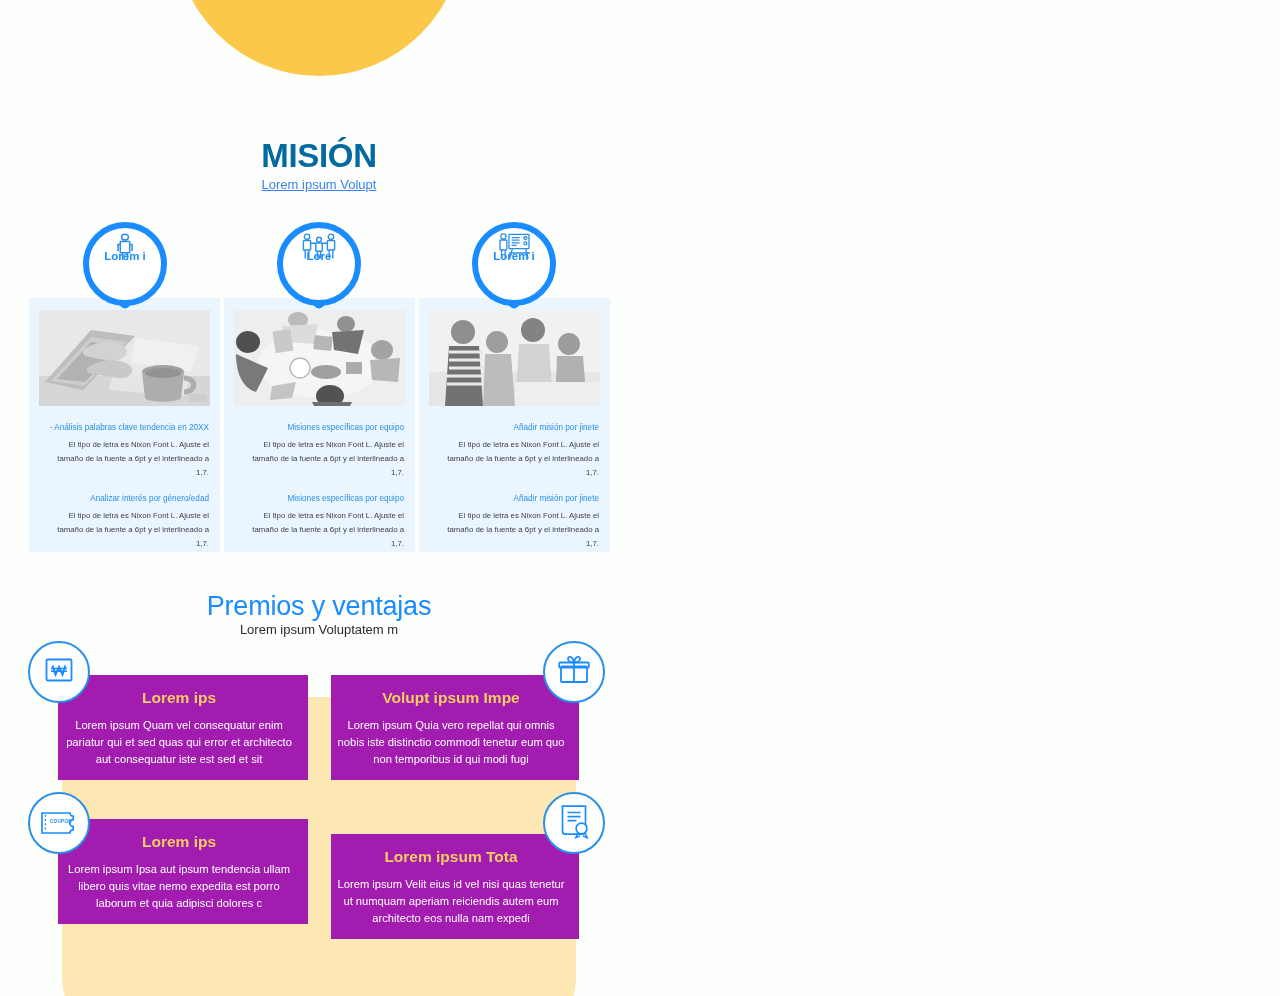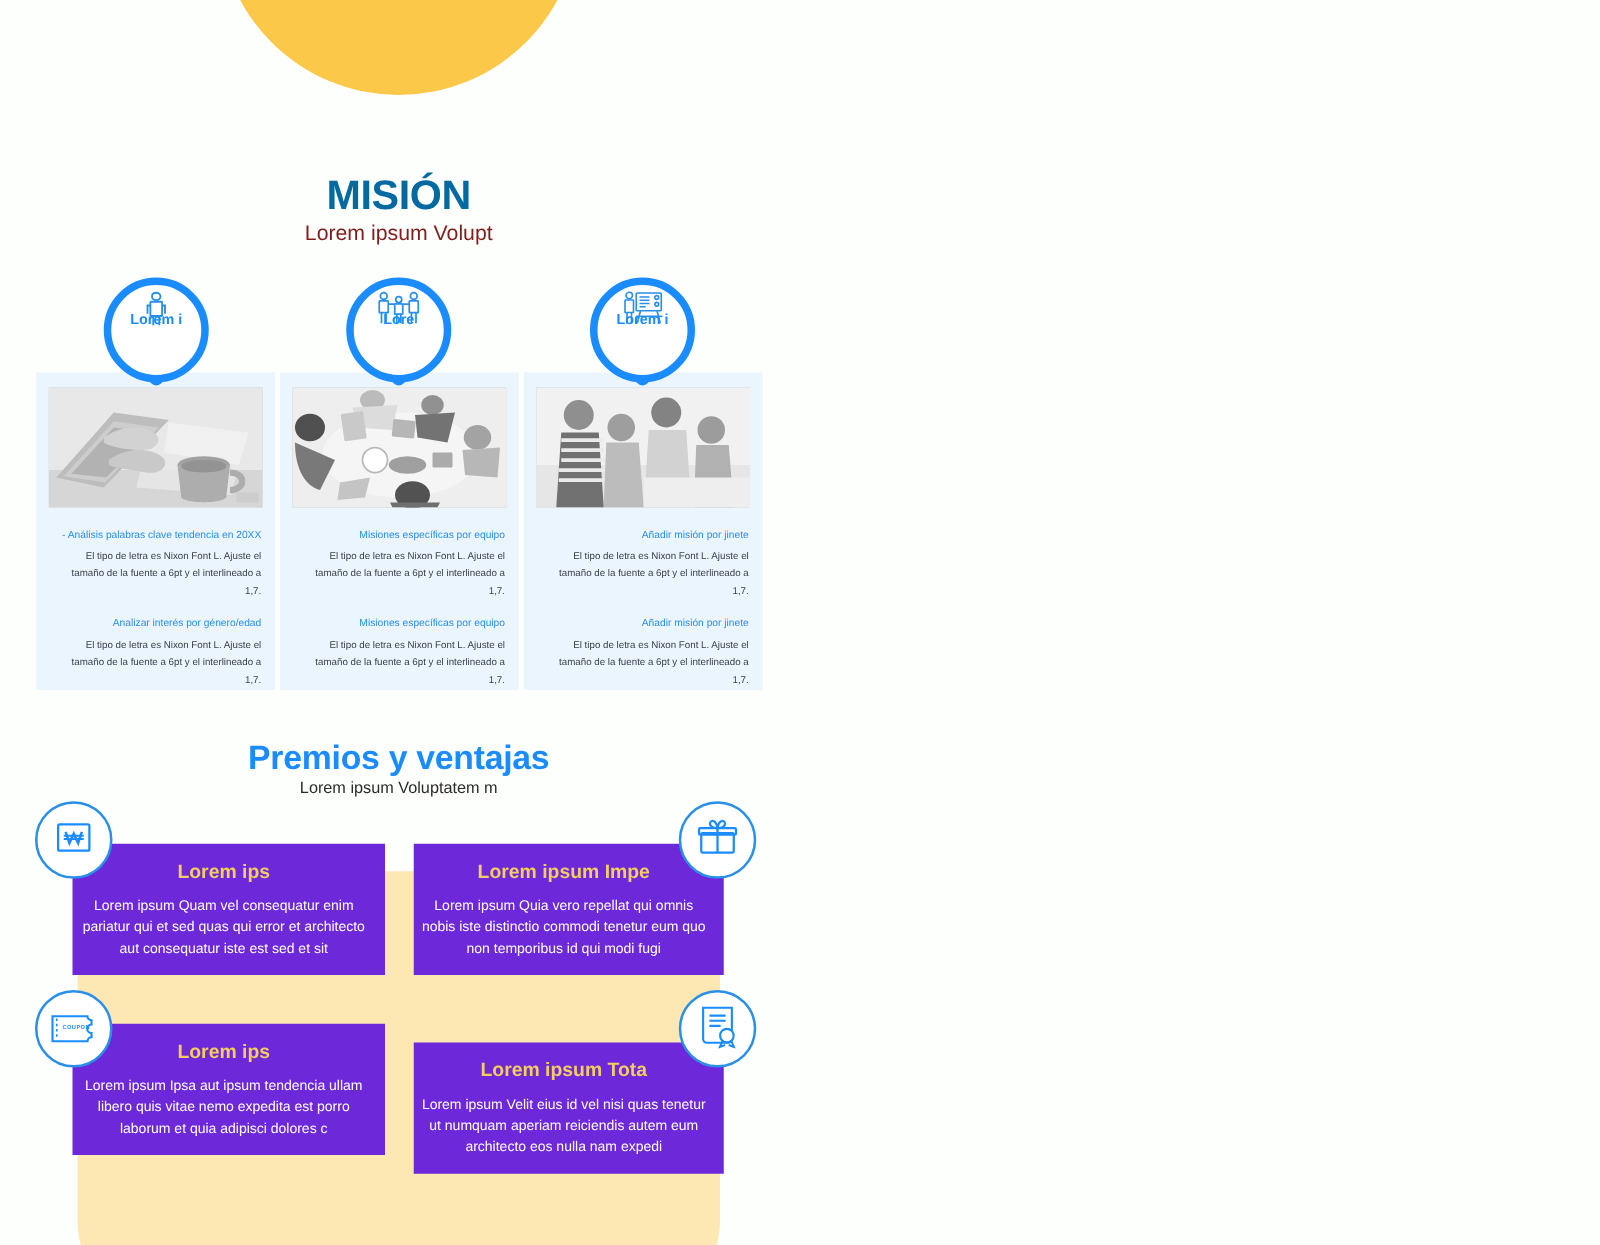--- a/index.html
+++ b/index.html
@@ -24,22 +24,23 @@
   
   .mision-head {
     position: absolute; left: 0; top: 138px; width: 638px;
     text-align: center;
   }
   .mision-title {
     font-size: 33px; font-weight: bold; color: #0369a1;
     letter-spacing: -0.3px; line-height: 1.12;
   }
   .mision-sub {
-    font-size: 17px; color: #7f1d1d; margin-top: 2px;
+    font-size: 13px; color: #3b82f6; margin-top: 2px;
     line-height: 1.2;
+    text-decoration: underline;
   }
 
   
   .pins { position: absolute; left: 0; top: 222px; width: 638px; height: 88px; }
   .pin {
     position: absolute; width: 84px; height: 84px;
   }
   .pin-circle {
     position: absolute; left: 0; top: 0;
     width: 84px; height: 84px;
@@ -96,39 +97,39 @@
     font-size: 7.8px; color: #3a3f45; line-height: 1.78;
     padding-left: 7px; margin-bottom: 13px;
   }
 
   
   .premios-head {
     position: absolute; left: 0; top: 590px; width: 638px;
     text-align: center;
   }
   .premios-title {
-    font-size: 27px; font-weight: bold; color: #1a8cff;
+    font-size: 27px; font-weight: normal; color: #1a8cff;
     letter-spacing: -0.2px; line-height: 1.2;
   }
   .premios-sub {
     font-size: 13px; color: #2b2b2b; margin-top: 0;
   }
 
   
   .premios { position: absolute; left: 0; top: 648px; width: 660px; height: 348px; }
   .yellow-blob {
     position: absolute;
     left: 62px; top: 49px;
     width: 514px; height: 350px;
     background: #fde8b4;
     border-radius: 70px;
   }
   .pbox {
     position: absolute;
-    background: #6d28d9;
+    background: #a21caf;
     padding: 14px 12px 16px 4px;
     text-align: center;
     z-index: 3;
   }
   .pbox-title {
     font-size: 15.5px; font-weight: bold; color: #f4cd62;
     margin-bottom: 9px; line-height: 1.2;
   }
   .pbox-text {
     font-size: 11.2px; color: #ffffff; line-height: 1.53;
@@ -333,21 +334,21 @@
 
   <div class="premios">
 
     <div class="yellow-blob"></div>
 
     <div class="pbox pbox1">
       <div class="pbox-title">Lorem ips</div>
       <div class="pbox-text">Lorem ipsum Quam vel consequatur enim pariatur qui et sed quas qui error et architecto aut consequatur iste est sed et sit</div>
     </div>
     <div class="pbox pbox2">
-      <div class="pbox-title">Lorem ipsum Impe</div>
+      <div class="pbox-title">Volupt ipsum Impe</div>
       <div class="pbox-text">Lorem ipsum Quia vero repellat qui omnis nobis iste distinctio commodi tenetur eum quo non temporibus id qui modi fugi</div>
     </div>
     <div class="pbox pbox3">
       <div class="pbox-title">Lorem ips</div>
       <div class="pbox-text">Lorem ipsum Ipsa aut ipsum tendencia ullam libero quis vitae nemo expedita est porro laborum et quia adipisci dolores c</div>
     </div>
     <div class="pbox pbox4">
       <div class="pbox-title">Lorem ipsum Tota</div>
       <div class="pbox-text">Lorem ipsum Velit eius id vel nisi quas tenetur ut numquam aperiam reiciendis autem eum architecto eos nulla nam expedi</div>
     </div>

